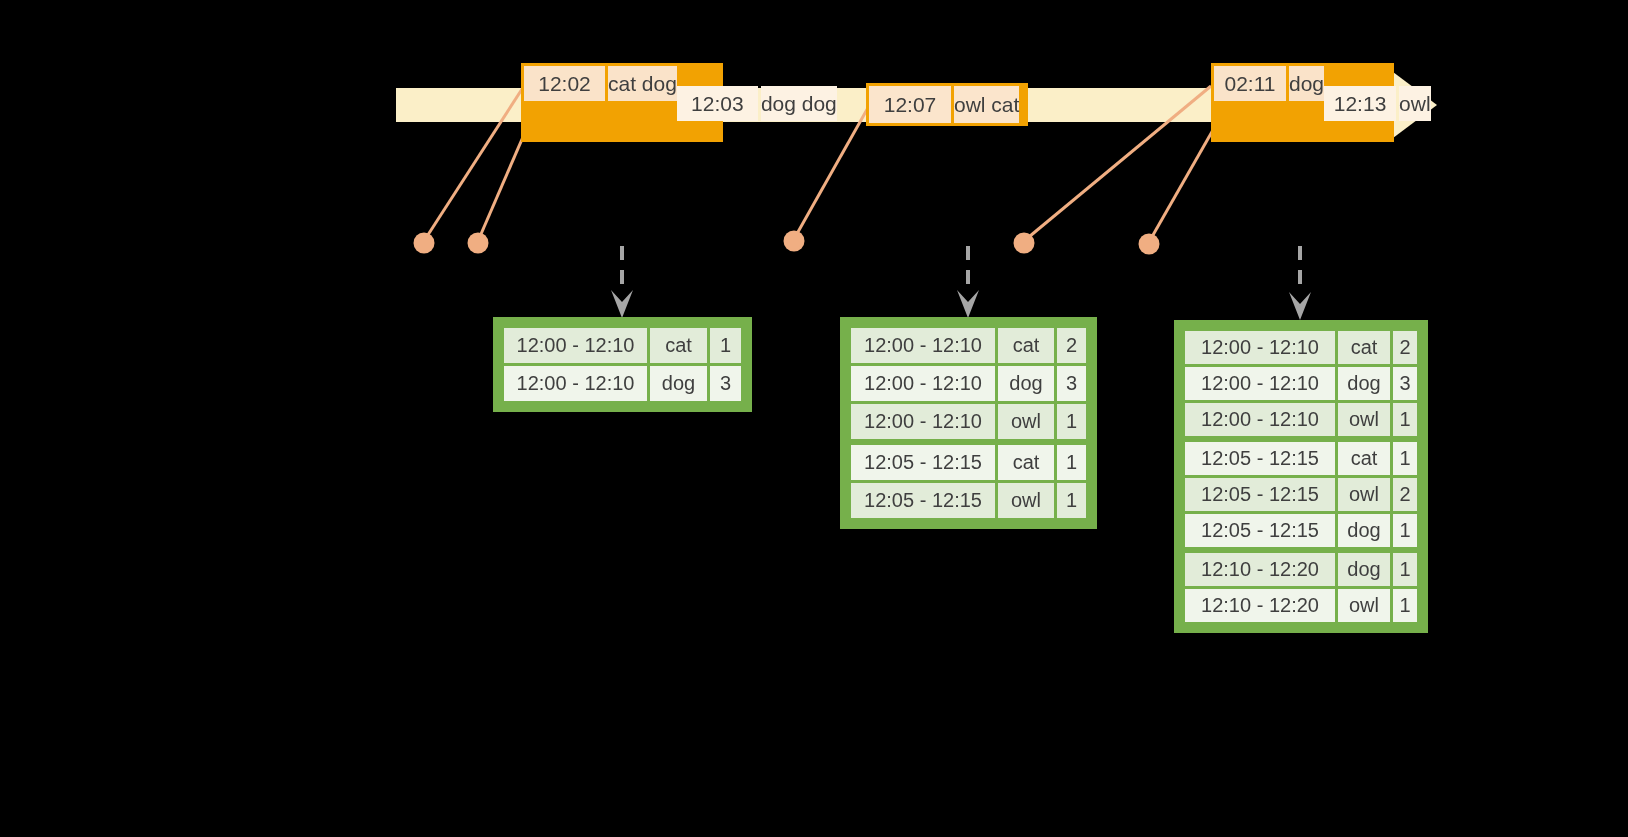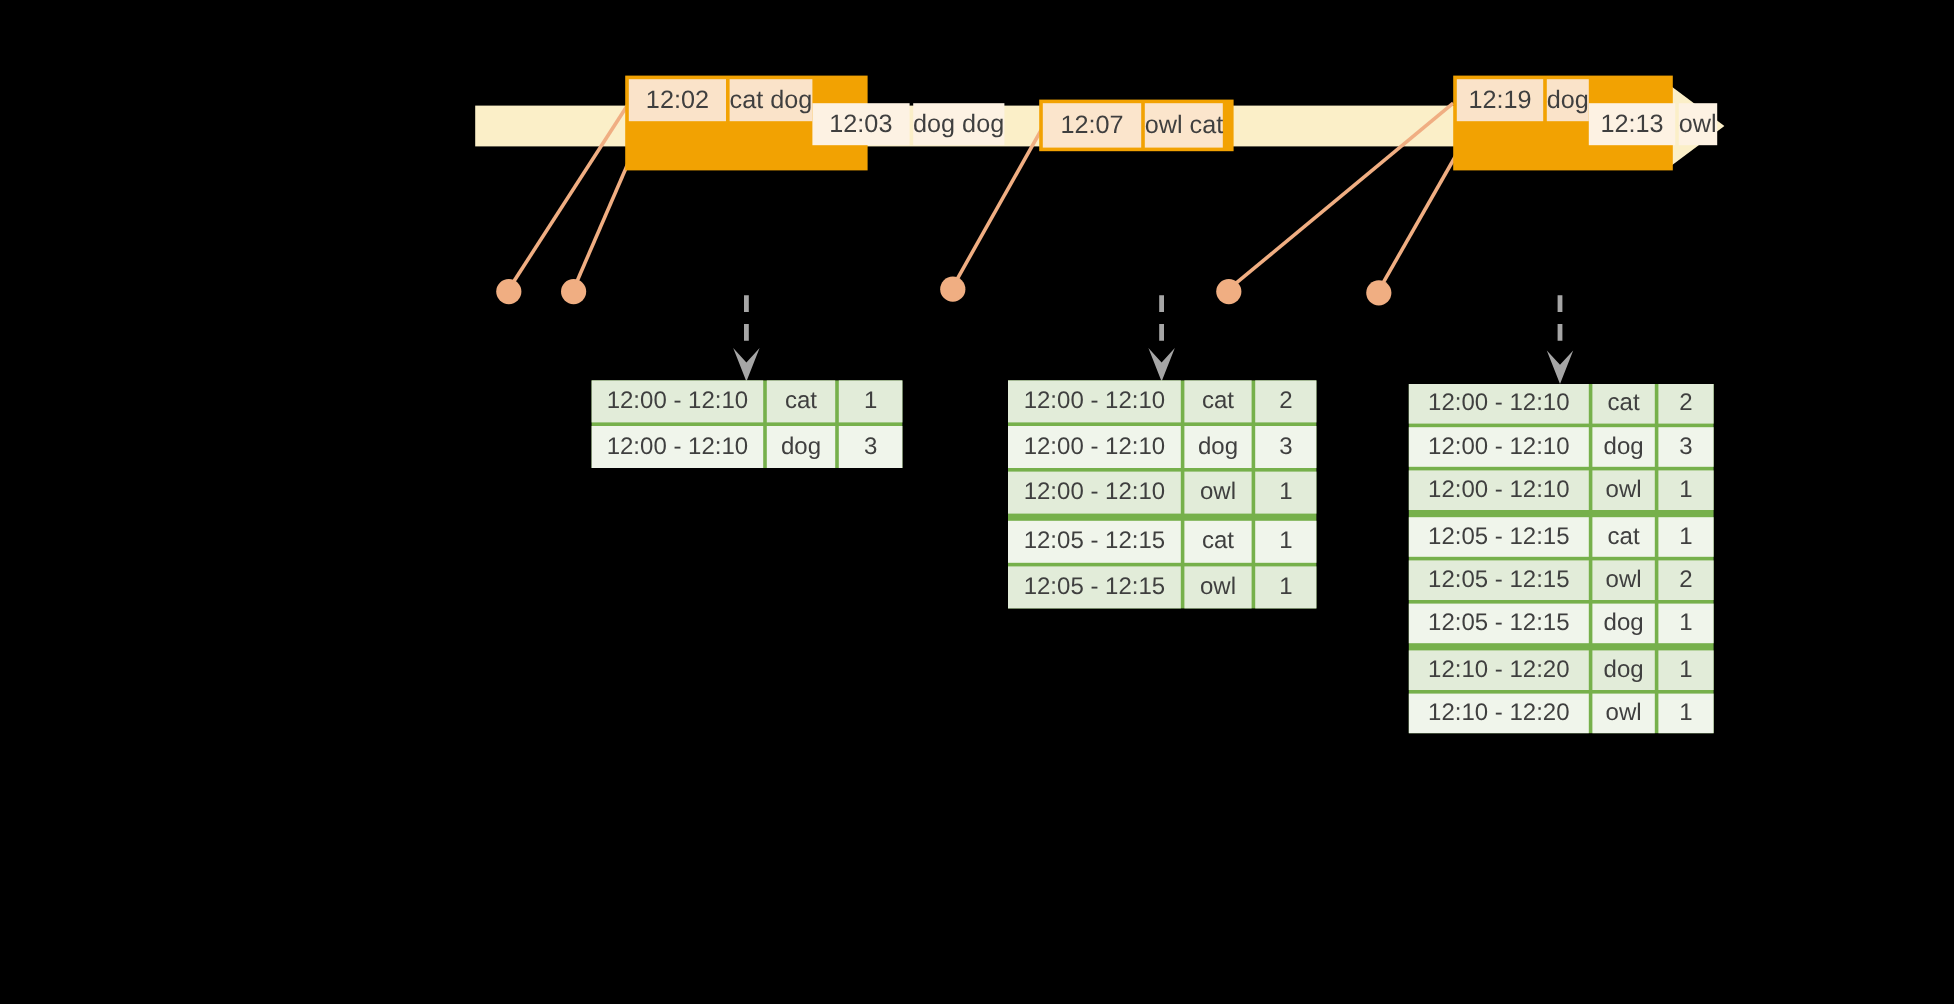--- a/index.html
+++ b/index.html
@@ -12,21 +12,21 @@
   .event-table .trow{display:grid;column-gap:3px;margin-top:20px;height:35px;}
   .event-table .trow:first-child{margin-top:0;}
   .et1 .trow{grid-template-columns:81px 1fr;}
   .et2 .trow{grid-template-columns:82px 1fr;height:37px;}
   .et3 .trow{grid-template-columns:72px 1fr;}
   .et1{left:521px;top:63px;width:202px;height:79px;}
   .et2{left:866px;top:83px;width:162px;height:43px;}
   .et3{left:1211px;top:63px;width:183px;height:79px;}
 
   
-  .result-table{position:absolute;background:var(--result-border);padding:0;display:flex;flex-direction:column;box-sizing:border-box;}
+  .result-table{position:absolute;background:var(--result-border);padding:11px;display:flex;flex-direction:column;box-sizing:border-box;}
   .result-table .trow{display:grid;column-gap:3px;margin-top:3px;height:35px;}
   .result-table .trow:first-child{margin-top:0 !important;}
   .result-table .trow.group-start{margin-top:6px;}
   .g1{left:493px;top:317px;width:259px;}
   .g2{left:840px;top:317px;width:257px;}
   .g3{left:1174px;top:320px;width:254px;}
   .g1 .trow{grid-template-columns:143px 57px 1fr;}
   .g2 .trow{grid-template-columns:144px 56px 1fr;}
   .g3 .trow{grid-template-columns:150px 52px 1fr;height:33px;}
 
@@ -91,21 +91,21 @@
       </div>
     </div>
   <div class="event-table et2">
       <div class="trow s-mid">
         <div class="cell c-time">12:07</div>
         <div class="cell c-words">owl cat</div>
       </div>
     </div>
   <div class="event-table et3">
       <div class="trow s-dark">
-        <div class="cell c-time">12:19</div>
+        <div class="cell c-time">02:11</div>
         <div class="cell c-words">dog</div>
       </div>
       <div class="trow s-light">
         <div class="cell c-time">12:13</div>
         <div class="cell c-words">owl</div>
       </div>
     </div>
 
   <div class="result-table g1">
       <div class="trow s-gdark">

